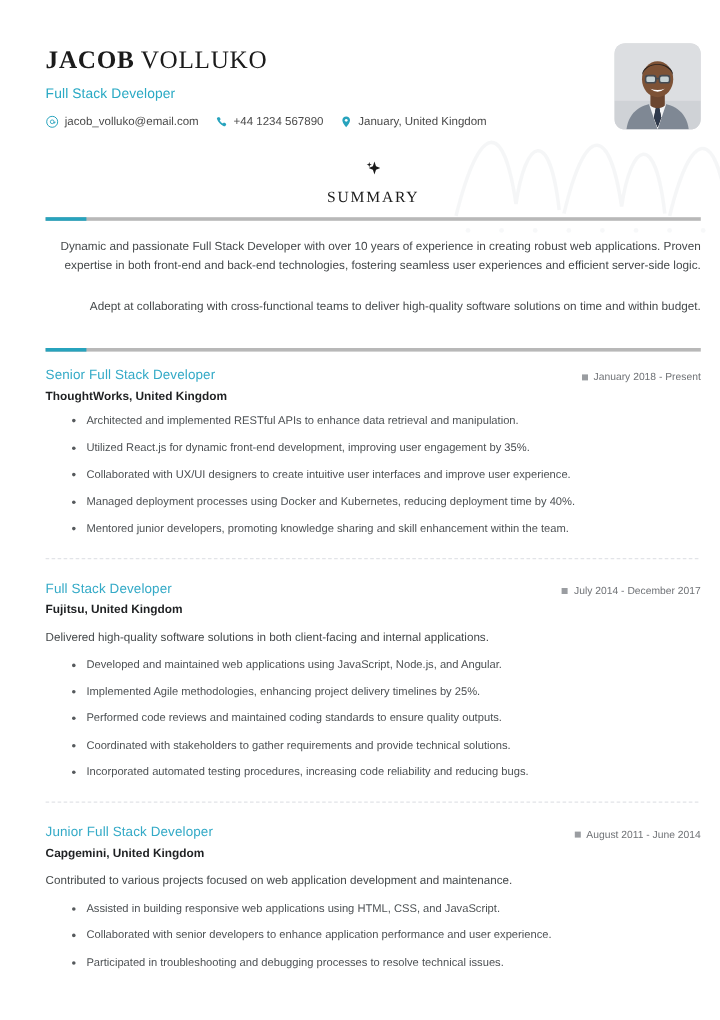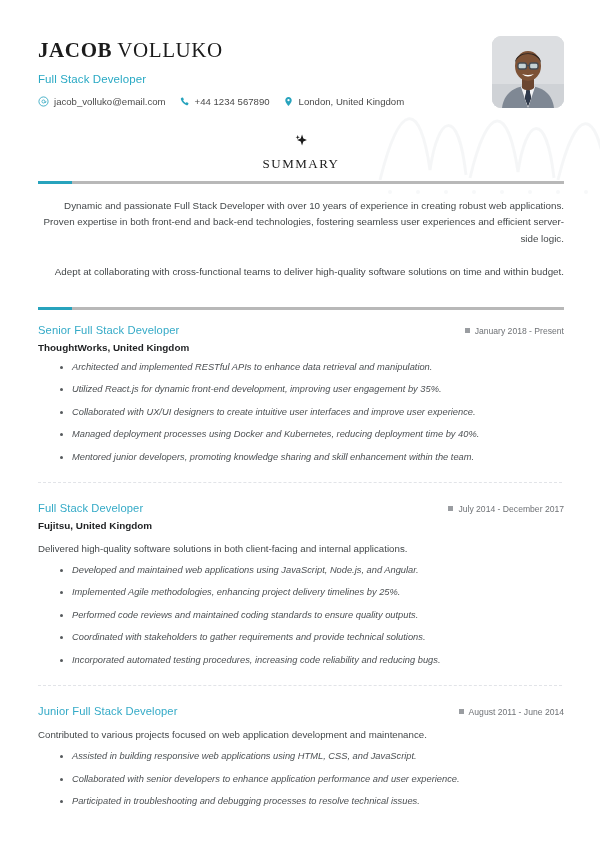--- a/index.html
+++ b/index.html
@@ -25,21 +25,21 @@
     width: 260px;
     height: 140px;
     pointer-events: none;
     opacity: .55;
   }
 
   .page {
     position: relative;
     width: 600px;
     height: 713px;
-    padding: 34px 36px 0 38px;
+    padding: 34px 16px 0 38px;
   }
 
   
   .header {
     display: flex;
     justify-content: space-between;
     align-items: flex-start;
     position: relative;
     z-index: 2;
   }
@@ -182,21 +182,20 @@
     font-size: 9.7px;
     color: #44484a;
     margin-top: 11px;
     line-height: 1.5;
   }
 
   .bullets {
     list-style: none;
     margin-top: 8px;
     padding-left: 22px;
-    font-style: italic;
   }
   .bullets li {
     position: relative;
     font-size: 9.3px;
     color: #4d5154;
     line-height: 1.5;
     padding: 0 0 0 12px;
     margin-bottom: 8.5px;
   }
   .bullets li:last-child { margin-bottom: 0; }
@@ -259,21 +258,21 @@
             <path d="M6.6 3.5 a1.6 1.6 0 0 1 2.2 .5 l1.5 2.4 a1.6 1.6 0 0 1 -.3 2 l-1.1 1 a10.5 10.5 0 0 0 5.7 5.7 l1 -1.1 a1.6 1.6 0 0 1 2 -.3 l2.4 1.5 a1.6 1.6 0 0 1 .5 2.2 l-1 1.6 c-.6 1 -1.9 1.4 -3 1 C11.2 18.3 5.7 12.8 4 7.1 c-.4 -1.1 0 -2.4 1 -3 z" fill="#27a3bd"></path>
           </svg>
           <span>+44 1234 567890</span>
         </span>
 
         <span class="contact-item">
           <svg width="11" height="11" viewBox="0 0 24 24">
             <path d="M12 2.2 c-3.9 0 -7 3.1 -7 7 c0 5.2 7 12.6 7 12.6 s7 -7.4 7 -12.6 c0 -3.9 -3.1 -7 -7 -7 z" fill="#27a3bd"></path>
             <circle cx="12" cy="9.2" r="2.5" fill="#ffffff"></circle>
           </svg>
-          <span>London, United Kingdom</span>
+          <span>January, United Kingdom</span>
         </span>
 
       </div>
     </div>
 
     <div class="photo">
       <svg viewBox="0 0 72 72">
         <rect width="72" height="72" fill="#dcdee1"></rect>
         <rect x="0" y="48" width="72" height="24" fill="#cfd2d6"></rect>
 
@@ -357,20 +356,21 @@
           </ul>
         </div>
         <div class="job">
           <div class="job-head">
             <div class="job-role">Junior Full Stack Developer</div>
             <div class="job-date">
               <span class="date-marker"></span>
               <span>August 2011 - June 2014</span>
             </div>
           </div>
+          <div class="job-company">Capgemini, United Kingdom</div>
           <div class="job-desc">Contributed to various projects focused on web application development and maintenance.</div>
           <ul class="bullets">
             <li>Assisted in building responsive web applications using HTML, CSS, and JavaScript.</li>
             <li>Collaborated with senior developers to enhance application performance and user experience.</li>
             <li>Participated in troubleshooting and debugging processes to resolve technical issues.</li>
           </ul>
         </div>
       </div>
   </div>
 

